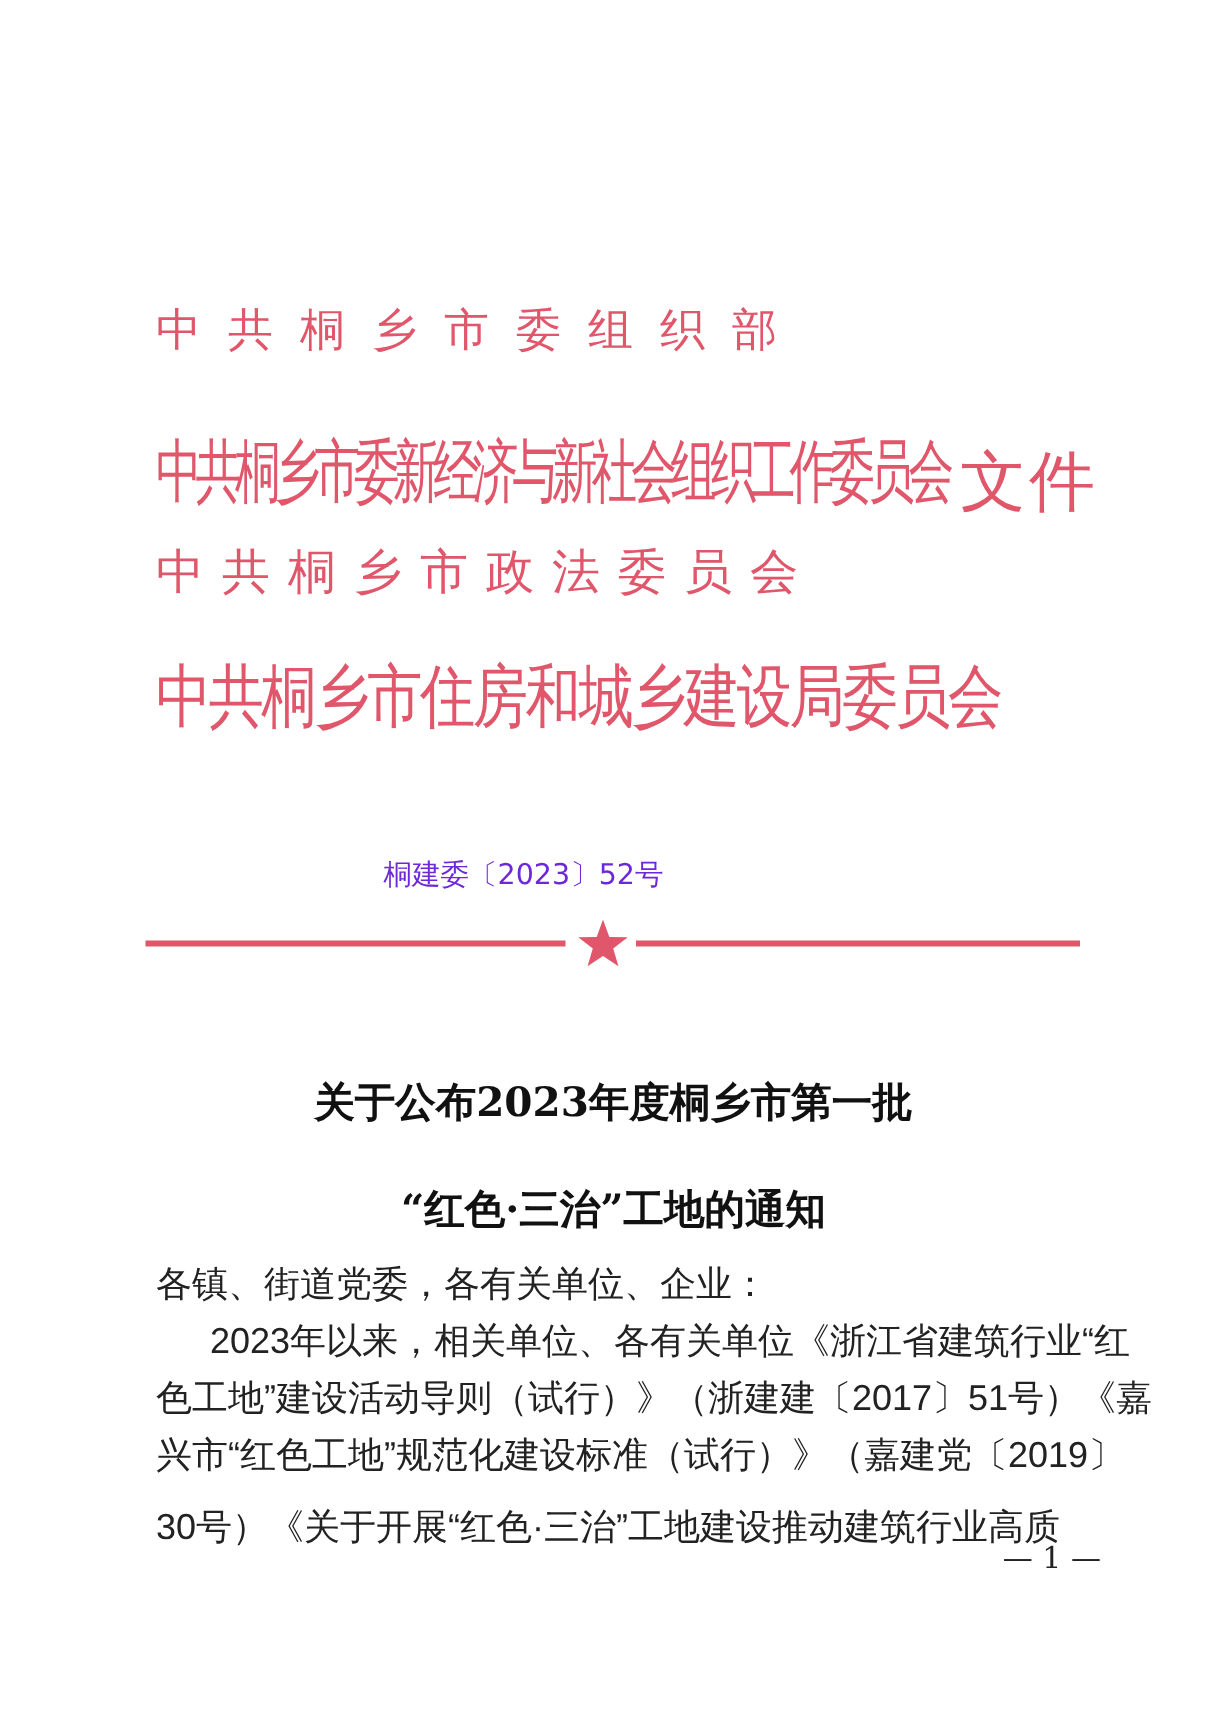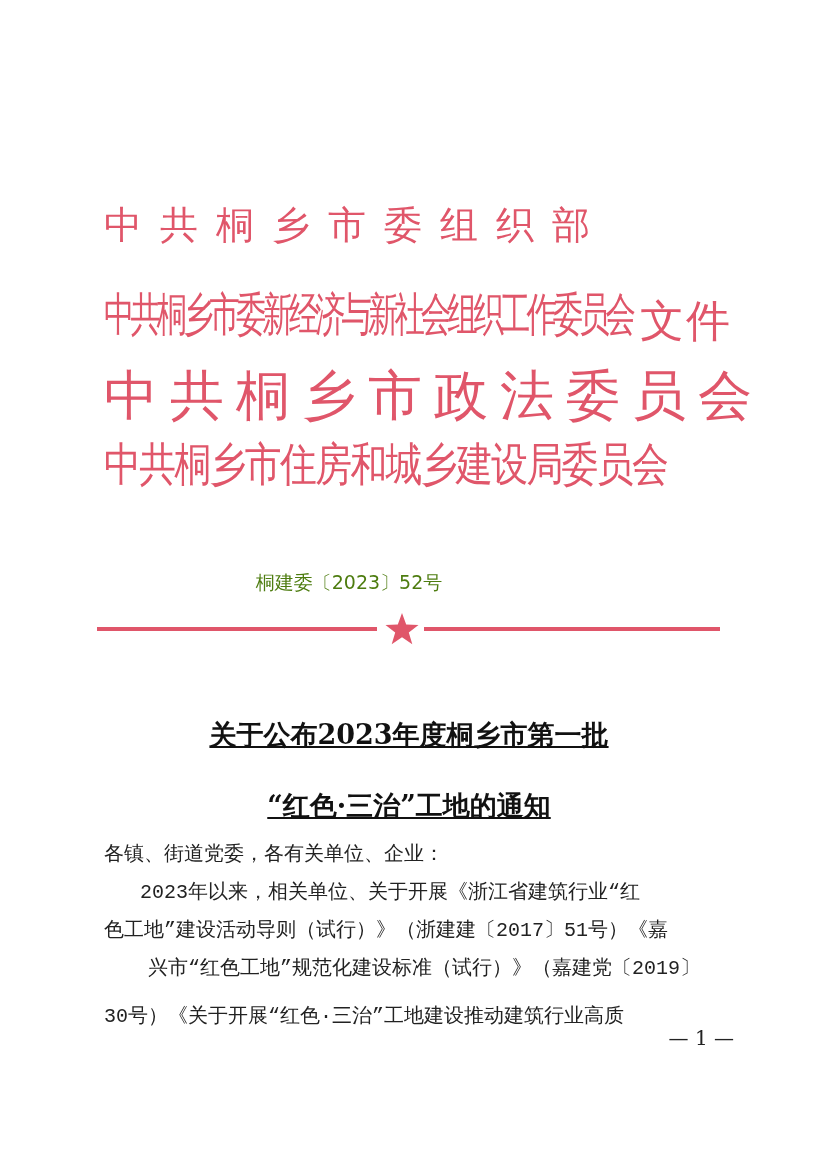--- a/index.html
+++ b/index.html
@@ -12,64 +12,63 @@
     color: #1a1a1a;
   }
   .org-line {
     position: absolute;
     left: 104px;
     font-family: "DejaVu Sans", sans-serif;
     white-space: nowrap;
     color: #e0566a;
     transform-origin: left top;
   }
-  .org1 { top: 200px; font-size: 38px; letter-spacing: 18px; text-align: right; }
+  .org1 { top: 200px; font-size: 30px; letter-spacing: 18px; text-align: right; }
   .org2 { top: 284px; font-size: 46px; letter-spacing: -6px; transform: scaleX(0.66); }
-  .org3 { top: 360px; font-size: 54px; letter-spacing: 12px; }
+  .org3 { top: 360px; font-size: 32px; letter-spacing: 12px; }
   .org4 { top: 434px; font-size: 46px; letter-spacing: -2px; transform: scaleX(0.80); }
   .wenjian {
     position: absolute; left: 640px; top: 292px;
     font-family: "DejaVu Sans", sans-serif;
     font-size: 44px; color: #e0566a; letter-spacing: 2px;
     white-space: nowrap;
   }
   .doc-number {
     position: absolute; left: 0; width: 698px; top: 570px;
-    text-align: center; font-size: 19px; color: #4d7c0f;
+    text-align: center; font-size: 19px; color: #6d28d9;
     font-family: "DejaVu Sans", sans-serif;
   }
   .divider-left {
     position: absolute; left: 97px; top: 627px; width: 280px; height: 4px;
     background: #e0566a;
   }
   .divider-right {
     position: absolute; left: 424px; top: 627px; width: 296px; height: 4px;
     background: #e0566a;
   }
   .star {
     position: absolute; left: 384px; top: 612px; width: 36px; height: 34px;
   }
   .title {
     position: absolute; left: 0; width: 818px;
     text-align: center; font-weight: bold; font-size: 27px; color: #111;
     font-family: "DejaVu Serif", serif;
-    text-decoration: underline;
   }
   .title1 { top: 717px; left: 0; }
   .title2 { top: 788px; left: 0; }
   .body-text {
     position: absolute; left: 104px; width: 620px;
-    font-size: 20px; color: #222;
-    font-family: Liberation Mono, monospace;
+    font-size: 24px; color: #222;
+    font-family: Liberation Sans, sans-serif;
     white-space: nowrap;
   }
   .p0 { top: 840px; }
   .l1 { top: 878px; left: 140px; }
   .l2 { top: 916px; }
-  .l3 { top: 954px; margin-left: 44px; }
+  .l3 { top: 954px; }
   .l4 { top: 986px; margin-top: 16px; }
   .page-num {
     position: absolute; top: 1026px; right: 84px;
     font-size: 20px; color: #222;
     font-family: "DejaVu Serif", serif;
   }
 </style>
 </head>
 <body>
 
@@ -86,19 +85,19 @@
   <div class="divider-left"></div>
   <svg class="star" viewBox="0 0 36 34">
     <polygon points="18,1 22.2,12.6 34.5,12.9 24.8,20.4 28.3,32.2 18,25.3 7.7,32.2 11.2,20.4 1.5,12.9 13.8,12.6" fill="#e0566a"></polygon>
   </svg>
   <div class="divider-right"></div>
 
   <div class="title title1">关于公布2023年度桐乡市第一批</div>
   <div class="title title2">“红色·三治”工地的通知</div>
 
   <div class="body-text p0">各镇、街道党委，各有关单位、企业：</div>
-  <div class="body-text l1">2023年以来，相关单位、关于开展《浙江省建筑行业“红</div>
+  <div class="body-text l1">2023年以来，相关单位、各有关单位《浙江省建筑行业“红</div>
   <div class="body-text l2">色工地”建设活动导则（试行）》（浙建建〔2017〕51号）《嘉</div>
   <div class="body-text l3">兴市“红色工地”规范化建设标准（试行）》（嘉建党〔2019〕</div>
   <div class="body-text l4">30号）《关于开展“红色·三治”工地建设推动建筑行业高质</div>
 
   <div class="page-num">— 1 —</div>
 </div>
 
 </body></html>

